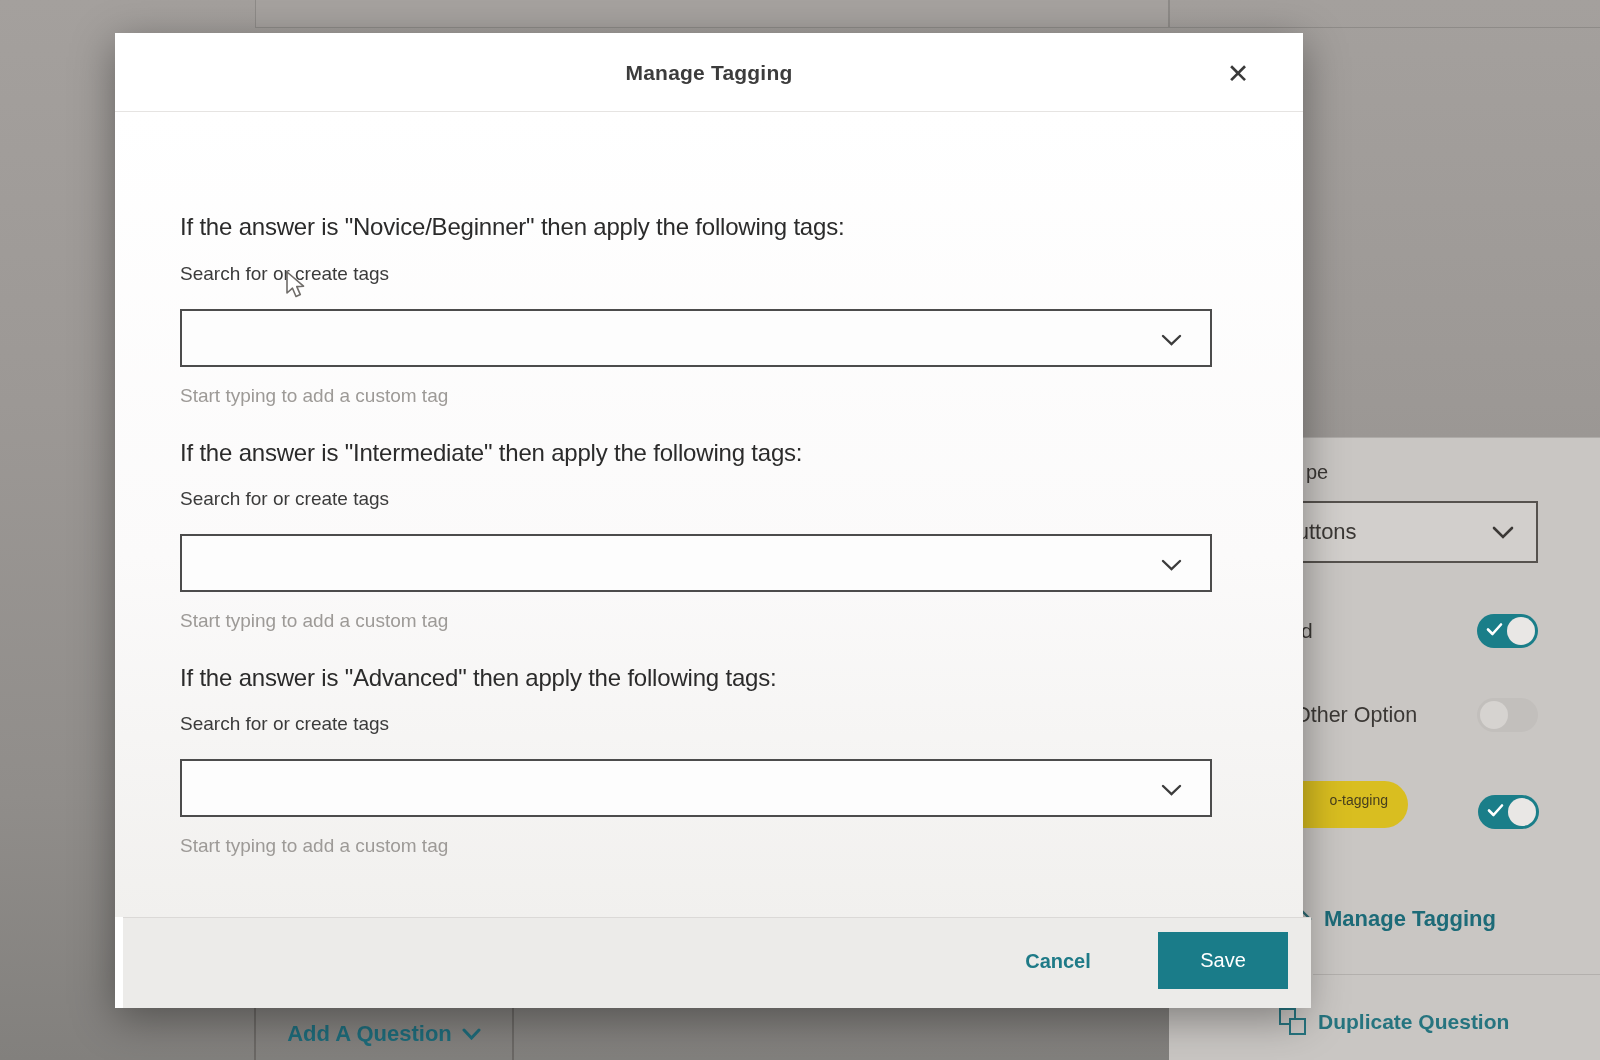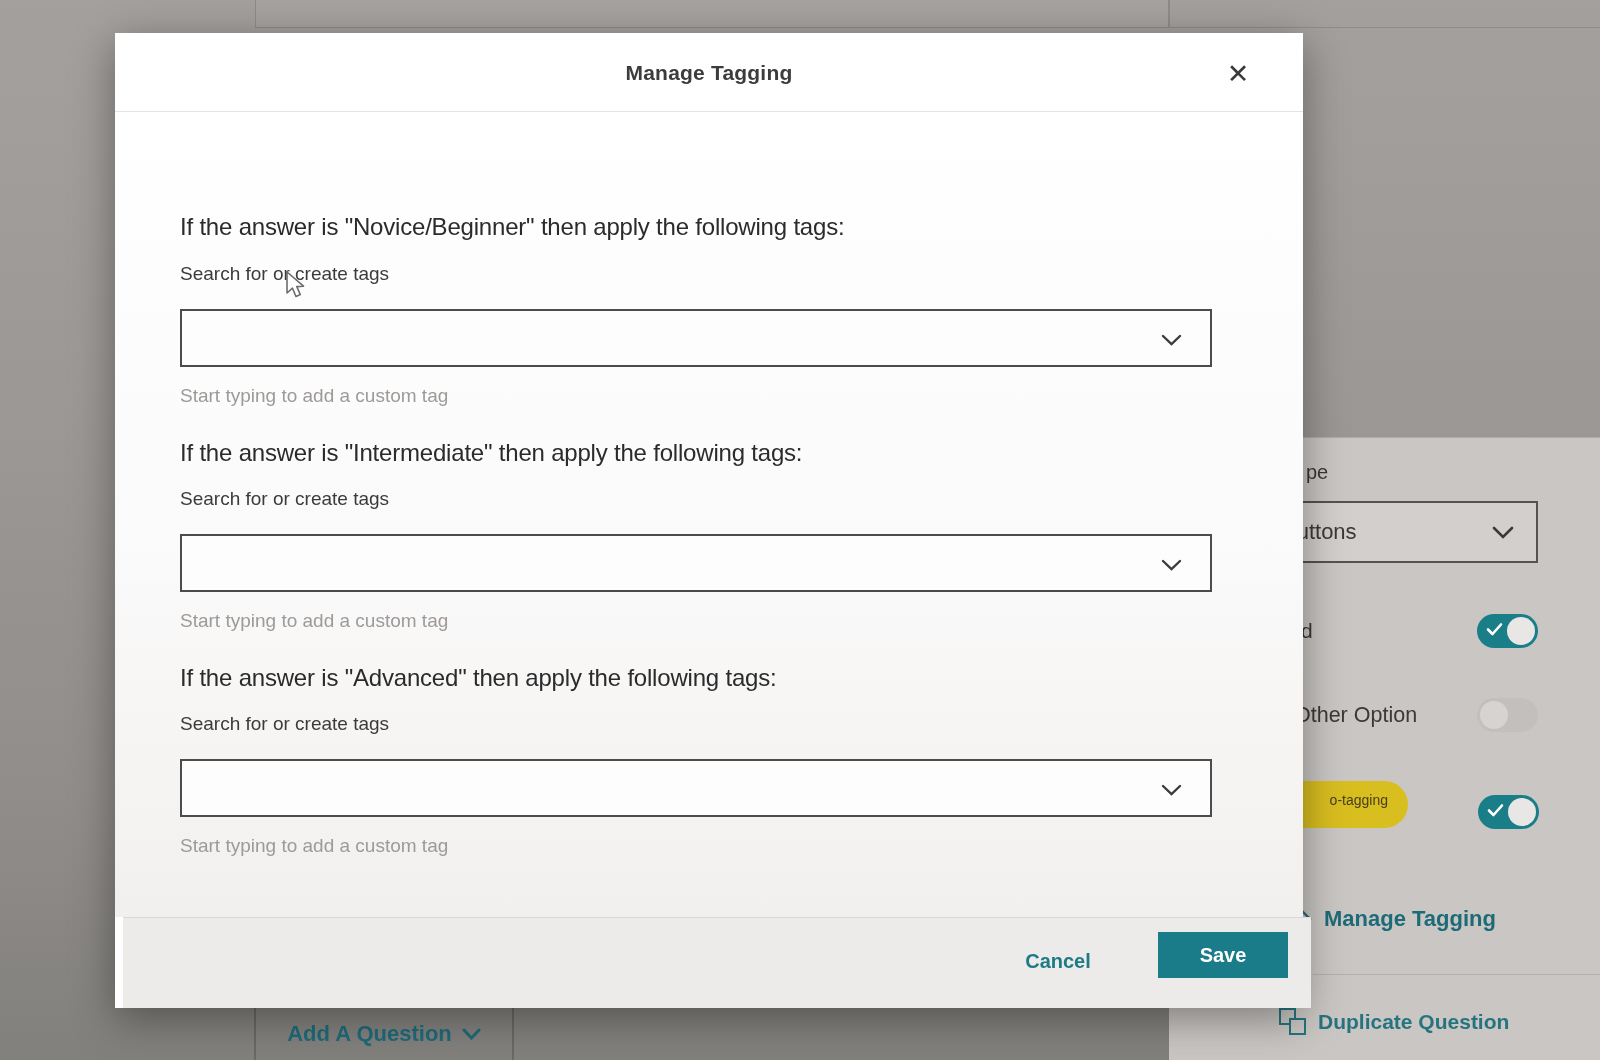--- a/index.html
+++ b/index.html
@@ -62,22 +62,22 @@
   .sec-heading { position:absolute; left:65px; font-size:24px; color:#2b2b2b; letter-spacing:-.2px; }
   .sec-label { position:absolute; left:65px; font-size:19px; font-weight:500; color:#3b3b3b; }
   .tag-select { position:absolute; left:65px; width:1032px; height:58px; background:#fdfdfd;
                 border:2px solid #4c4c4c; cursor:text; }
   .tag-select svg { position:absolute; right:28px; top:23px; }
   .sec-hint { position:absolute; left:65px; font-size:19px; color:#9d9a97; }
   .modal-footer { position:absolute; left:8px; top:884px; width:100%; height:91px;
                   background:#ecebe9; border-top:1px solid #dbd9d7; }
   .btn-cancel { position:absolute; left:880px; top:32px; width:110px; text-align:center;
                 font-size:20px; font-weight:700; color:#1e7a87; cursor:pointer; }
-  .btn-save { position:absolute; left:1035px; top:14px; width:130px; height:46px;
-              background:#1a7c89; border:none; color:#fff; font-size:20px; font-weight:700;
+  .btn-save { position:absolute; left:1035px; top:14px; width:130px; height:57px;
+              background:#1a7c89; border:none; color:#fff; font-size:20px; font-weight:400;
               font-family:"Liberation Sans", sans-serif; cursor:pointer; }
 
   .cursor { position:absolute; left:284px; top:270px; pointer-events:none; }
 </style>
 </head>
 <body>
 
 <div class="page">
 
   <div class="bg">

